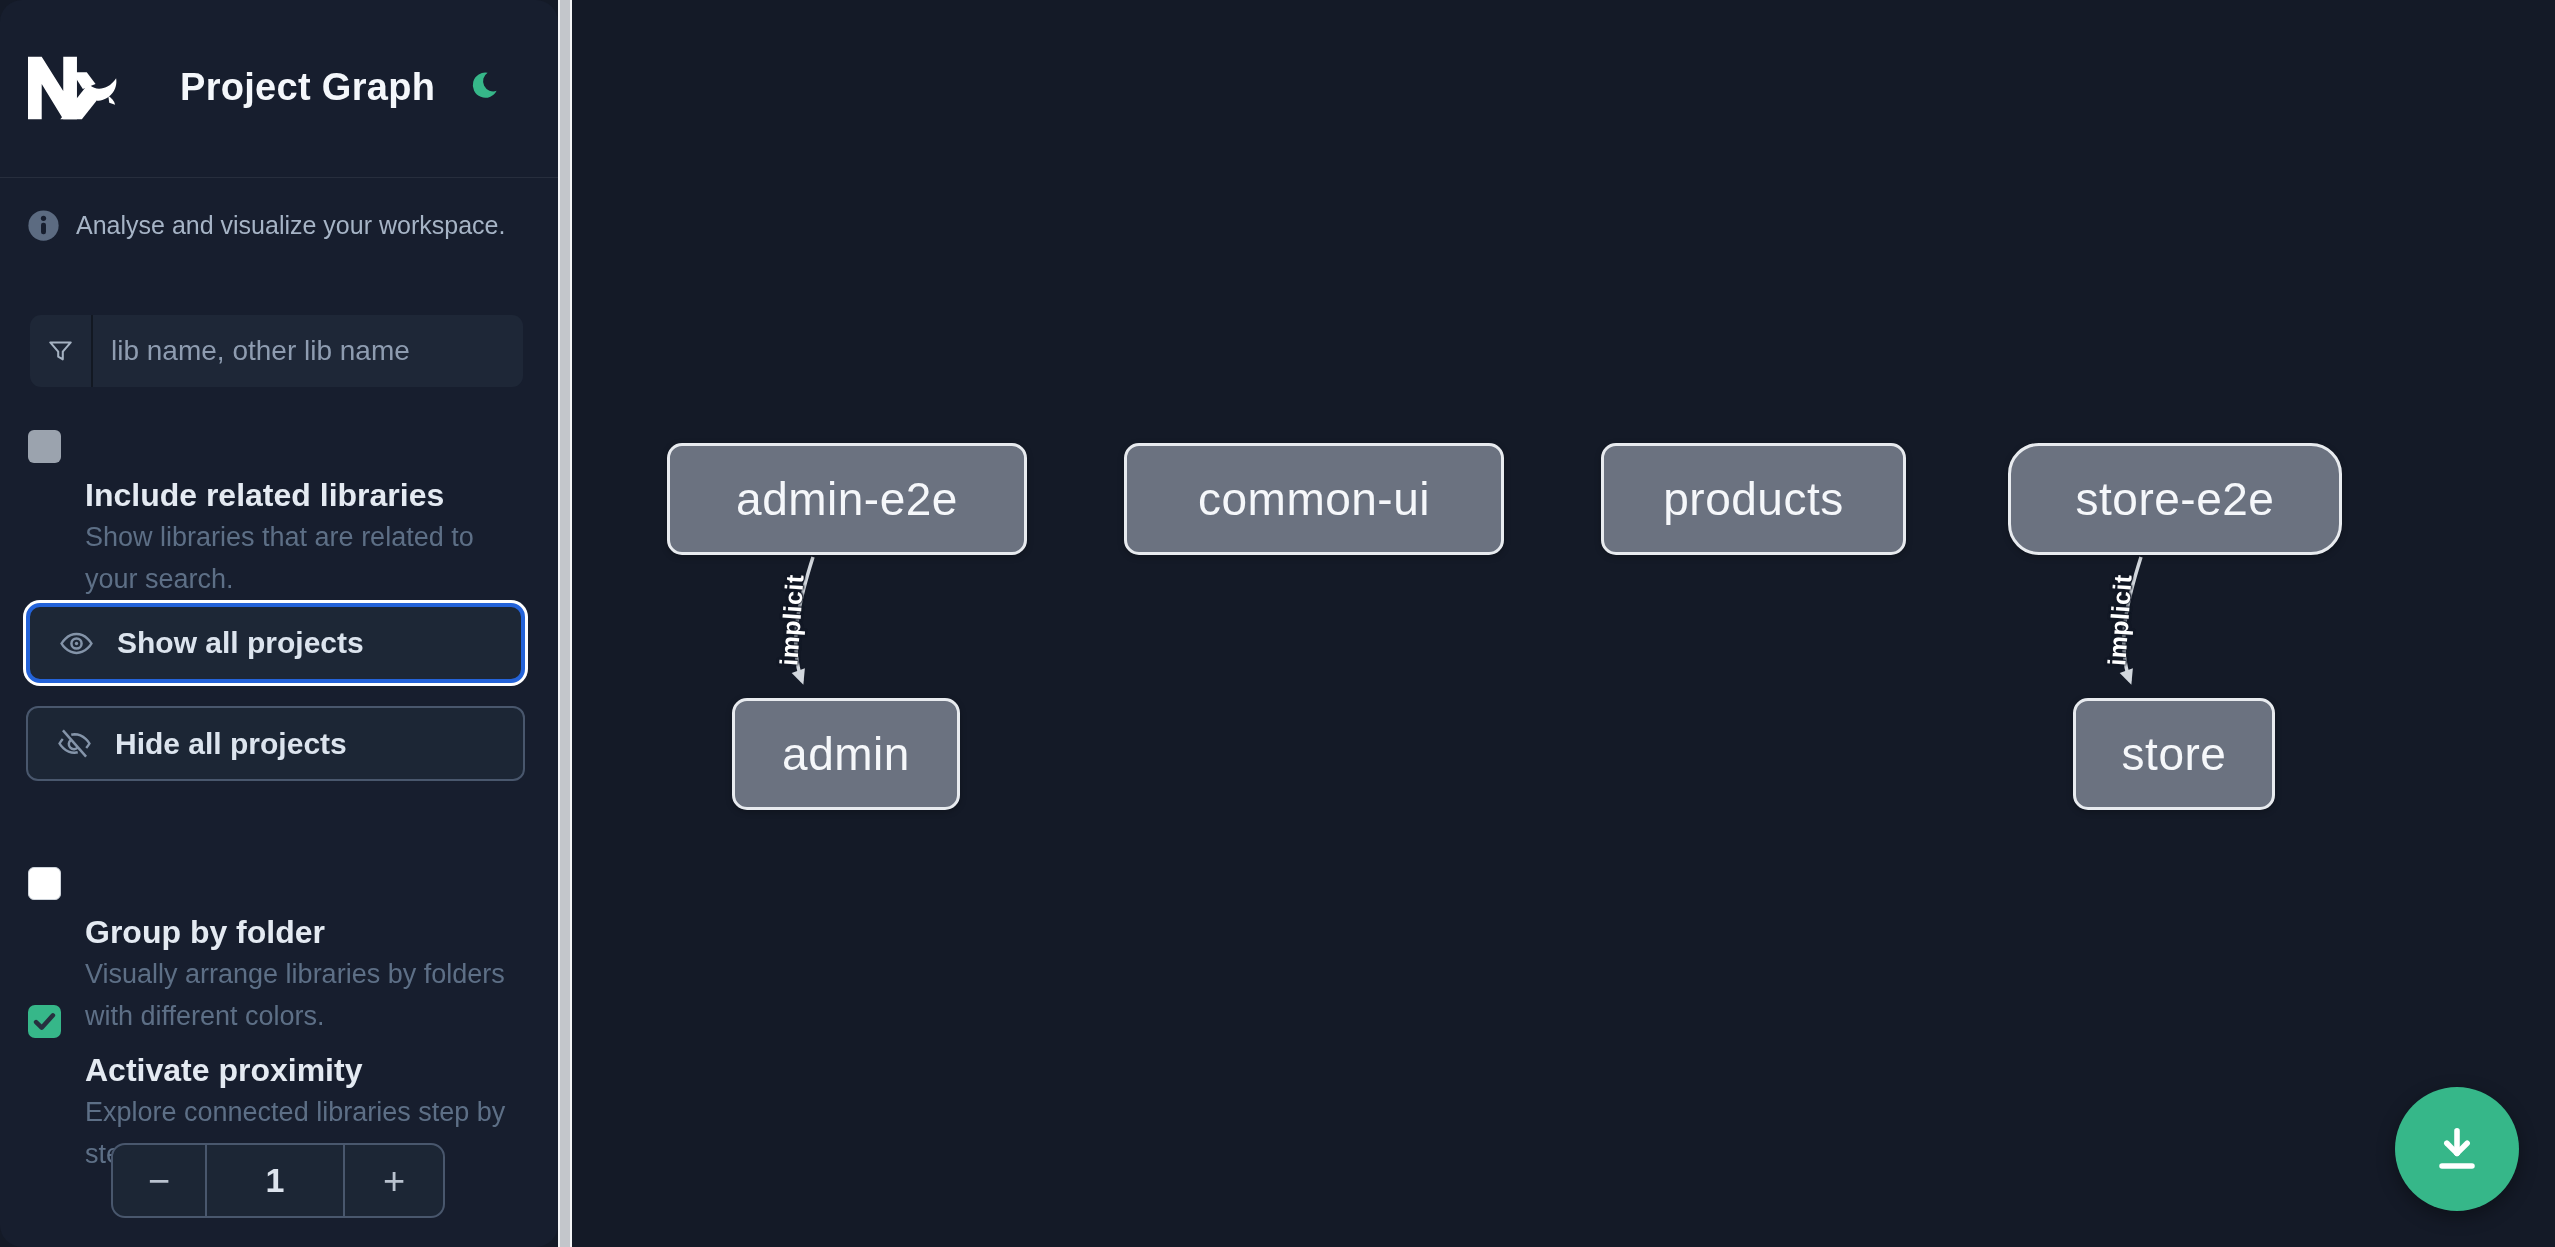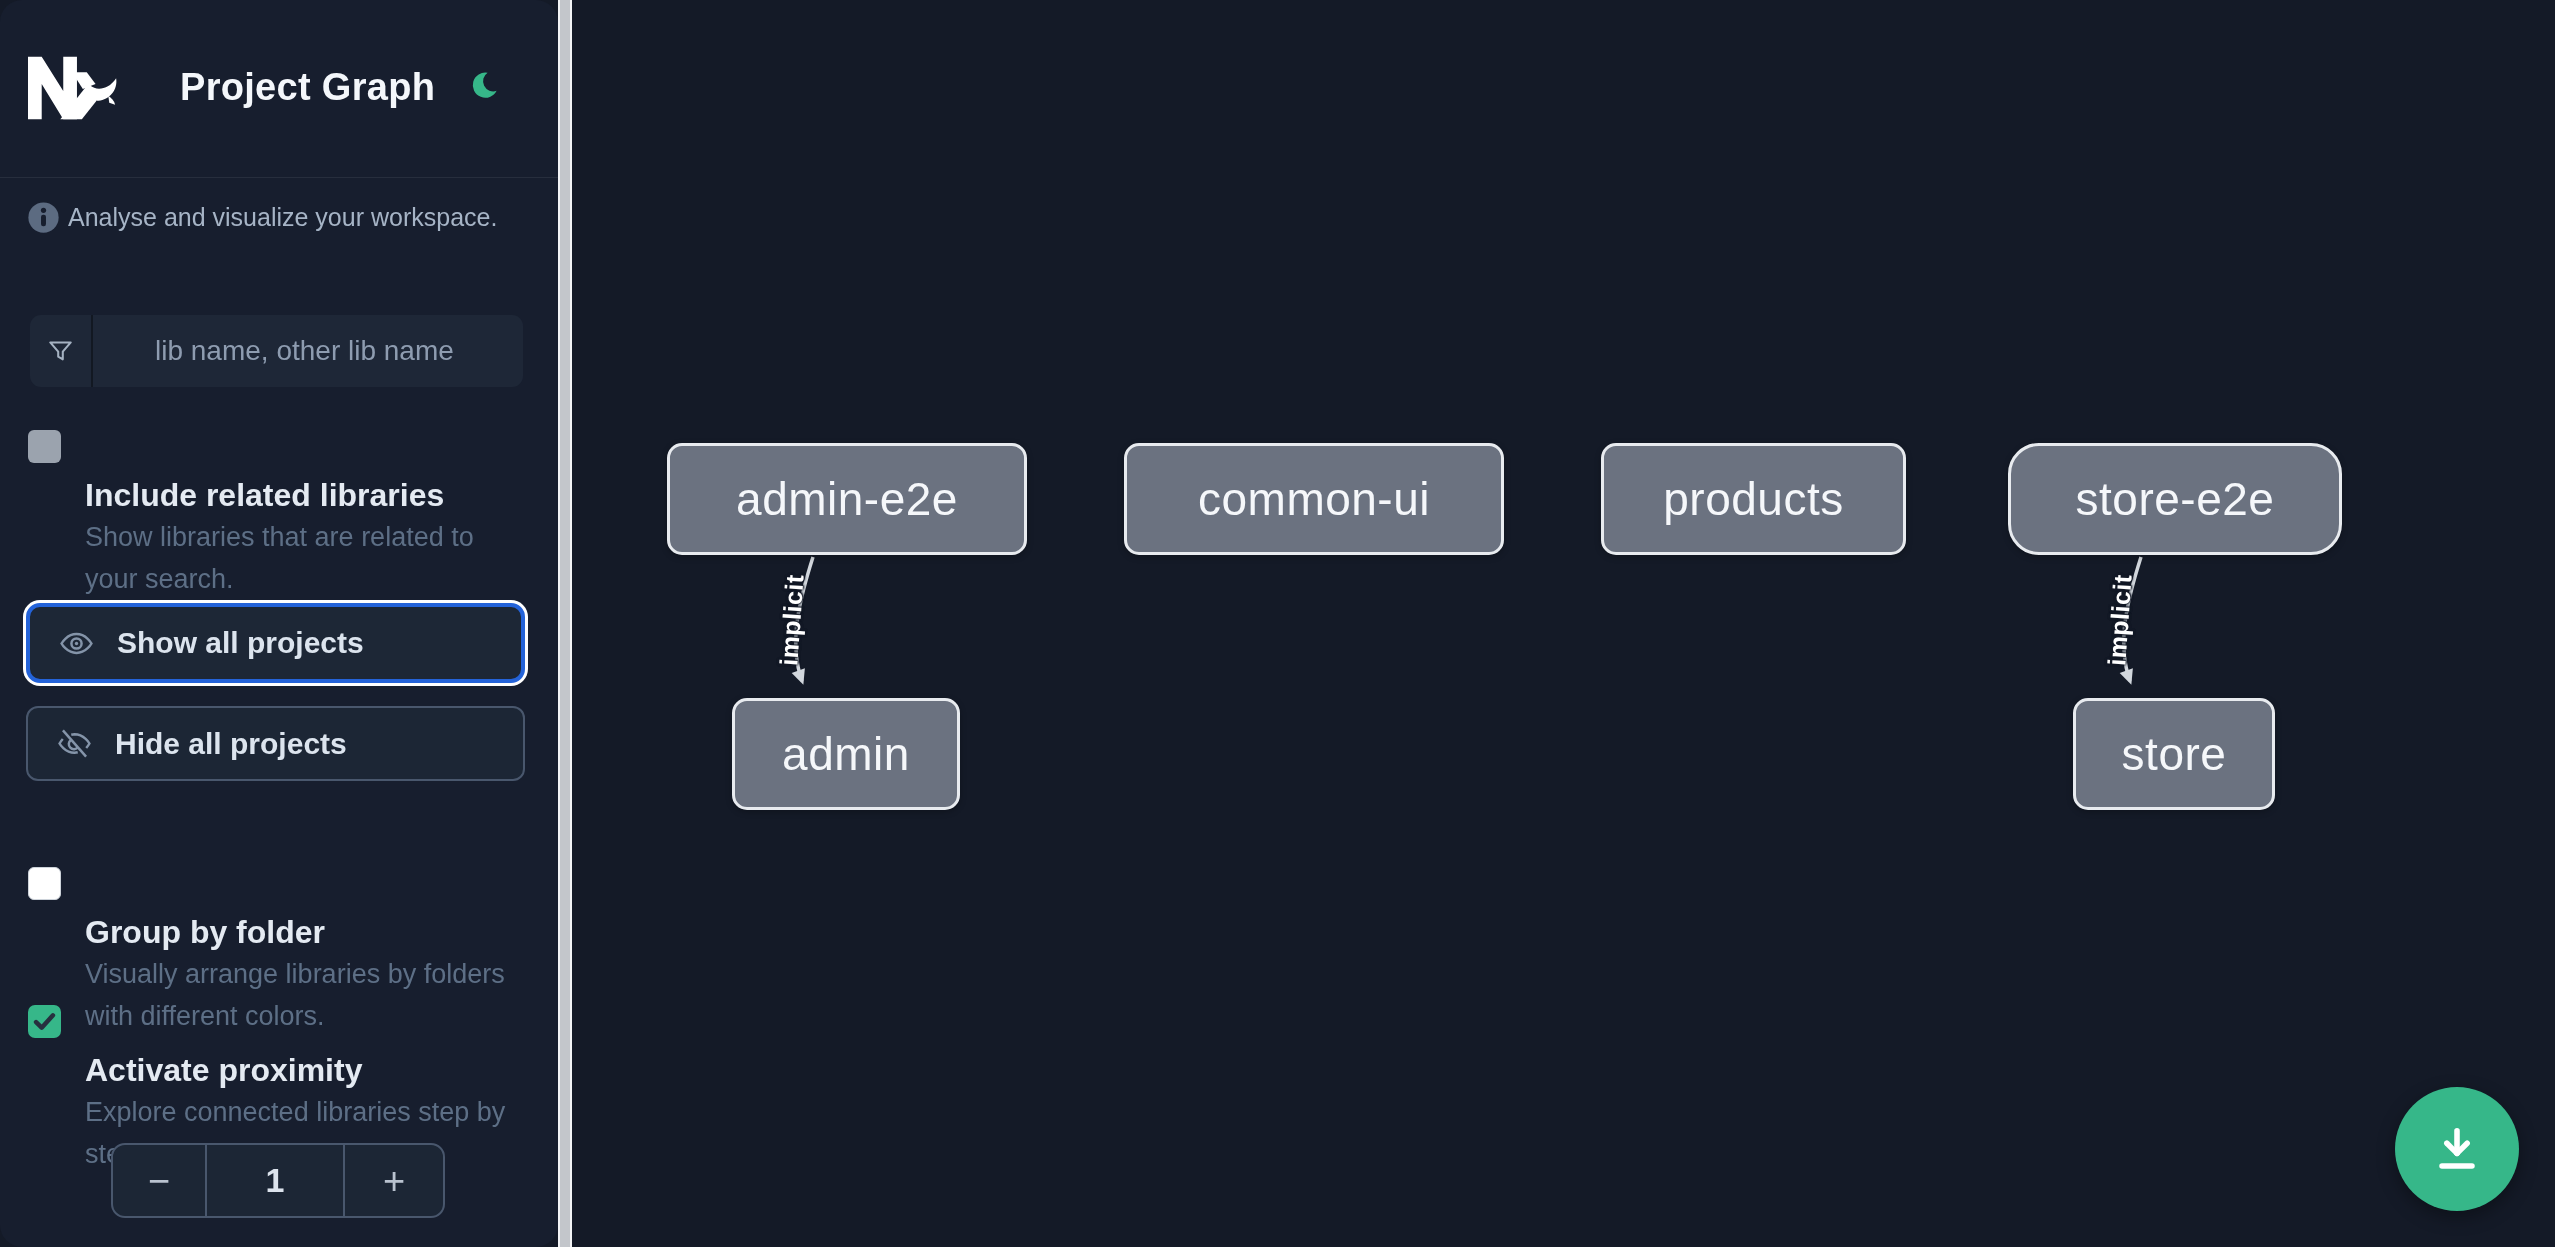--- a/index.html
+++ b/index.html
@@ -58,26 +58,26 @@
   .sidebar{
     position:absolute;left:0;top:0;width:558px;height:1247px;
     background:var(--sidebar-bg);
     z-index:5;
     border-radius:22px;
   }
   .app-header{position:absolute;left:0;top:0;width:558px;height:178px;border-bottom:1px solid #272e3d;}
   .nx-logo{position:absolute;left:28px;top:56px;width:94px;height:64px;}
   .app-title{position:absolute;left:180px;top:66px;font-size:38px;font-weight:600;color:var(--title-text);letter-spacing:.3px;}
   .theme-toggle{position:absolute;left:466px;top:66px;width:40px;height:40px;border:none;background:transparent;cursor:pointer;}
-  .info-row{position:absolute;left:27px;top:201px;display:flex;align-items:center;gap:8px;}
+  .info-row{position:absolute;left:27px;top:209px;display:flex;align-items:center;gap:16px;}
   .info-icon{width:33px;height:33px;flex:0 0 33px;}
   .info-text{font-size:25px;font-weight:500;color:var(--muted-text);}
   .search-box{
     position:absolute;left:30px;top:315px;width:493px;height:72px;
-    background:#1e2737;border-radius:11px;display:flex;align-items:stretch;overflow:hidden;gap:44px;
+    background:#1e2737;border-radius:11px;display:flex;align-items:stretch;overflow:hidden;
   }
   .search-icon-cell{
     width:63px;flex:0 0 63px;display:flex;align-items:center;justify-content:center;
     border-right:2px solid rgba(0,0,0,.38);
   }
   .search-input{
     flex:1;background:transparent;border:none;outline:none;
     font-family:"Liberation Sans",sans-serif;
     font-size:28px;color:#dbe3ee;padding:0 18px;
   }

